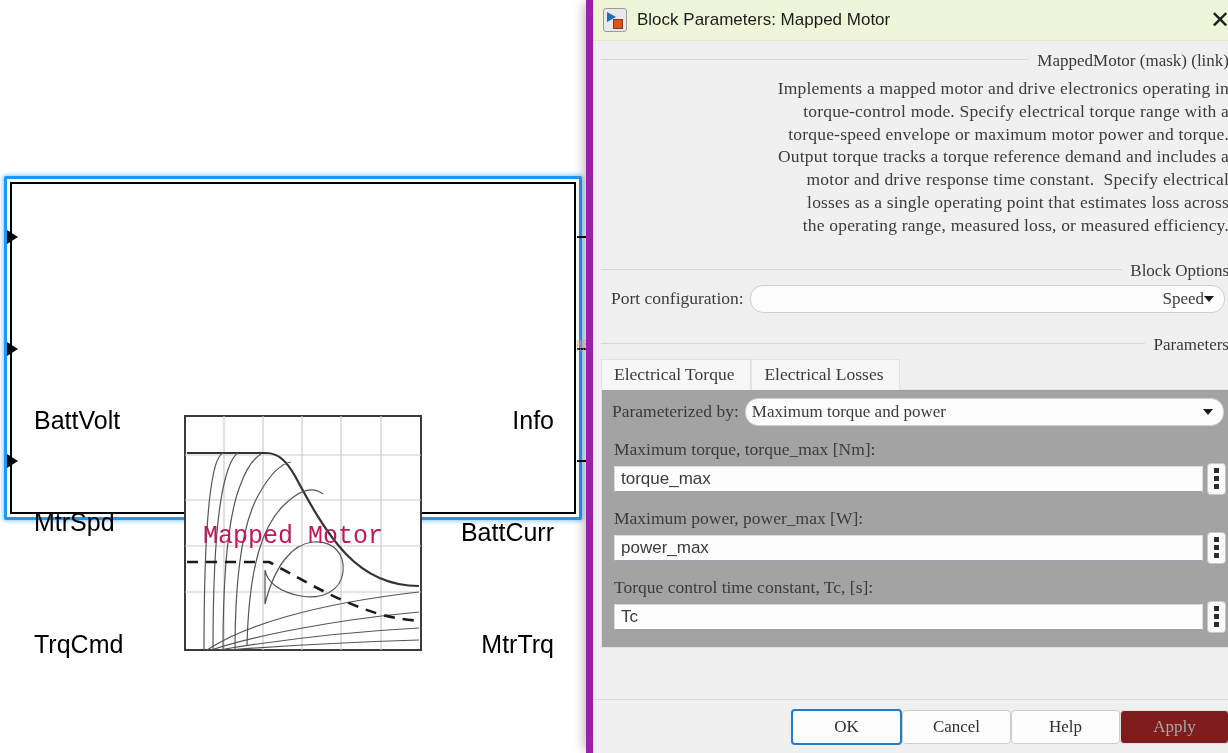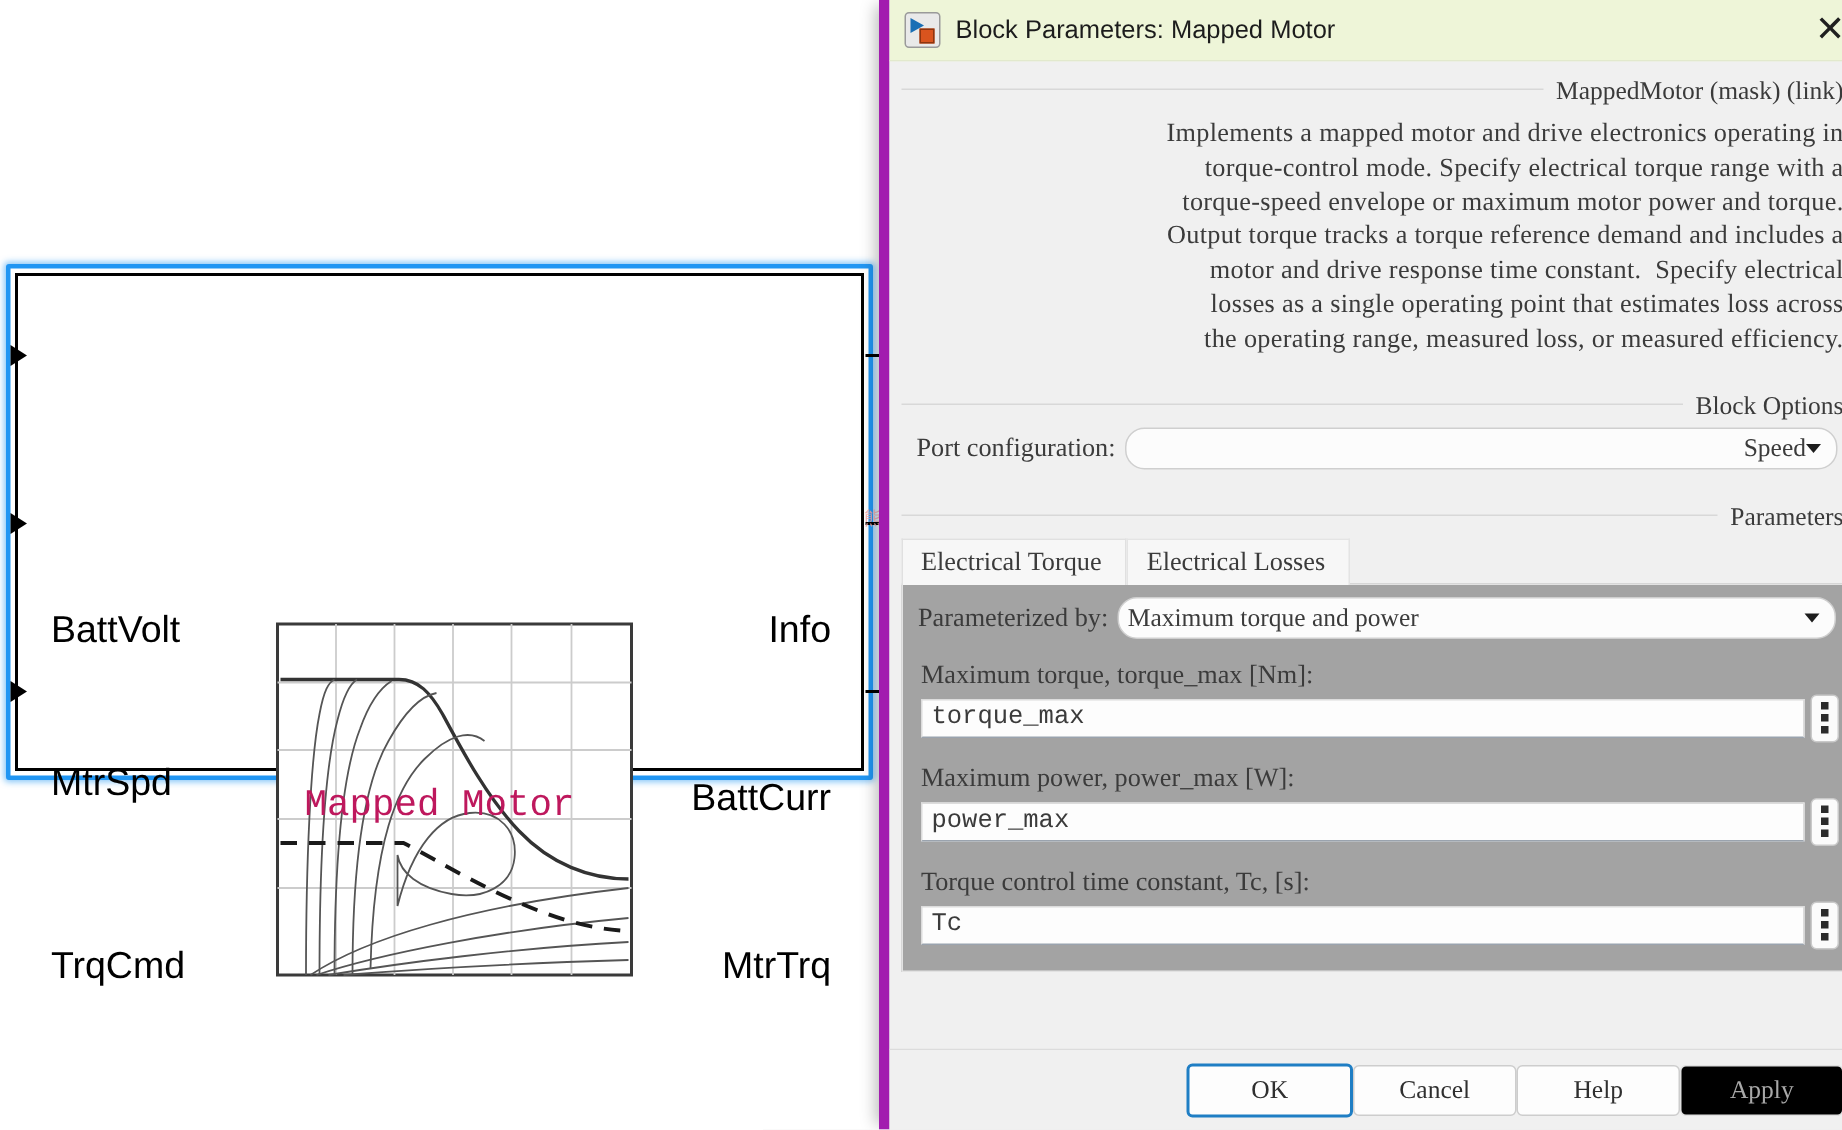--- a/index.html
+++ b/index.html
@@ -105,40 +105,40 @@
     font-family:"Liberation Serif", serif;font-size:17.5px;color:#3b3b3b;
     padding:4px 16px 5px 12px;background:#f7f7f7;border:1px solid #e4e4e4;border-bottom:none;
     position:relative;top:1px;
   }
   .tab.active{background:#f7f7f7;border-color:#e0e0e0;}
 
   .field-label{font-family:"Liberation Serif", serif;font-size:17.5px;color:#3b3b3b;padding:9px 0 3px 12px;}
   .field-row{display:flex;align-items:center;padding:0 8px 4px 12px;}
   .text-input{
     flex:1;height:26px;background:#fdfdfd;border:1px solid #dcdcdc;border-bottom:1px solid #9aa3ae;
-    font-family:Liberation Mono, monospace;font-size:17px;color:#3b3b3b;
+    font-family:Liberation Sans, sans-serif;font-size:17px;color:#3b3b3b;
     display:flex;align-items:center;padding:0 6px;box-sizing:border-box;
   }
   .dots-btn{
     width:17px;height:30px;margin-left:4px;border:1px solid #c9c9c9;border-radius:4px;background:#fbfbfb;
     display:flex;flex-direction:column;align-items:center;justify-content:center;gap:3px;
   }
   .dots-btn i{width:5px;height:5px;background:#2b2b2b;display:block;}
 
   #footer{
     flex:0 0 53px;height:53px;border-top:1px solid #dcdcdc;background:#f0f0f0;
     display:flex;align-items:center;justify-content:flex-end;gap:0;padding-right:14px;
   }
   .btn{
     min-width:107px;height:32px;border:1px solid #cdcdcd;border-radius:4px;background:#fdfdfd;
     font-family:"Liberation Serif", serif;font-size:17px;color:#2f2f2f;
     display:flex;align-items:center;justify-content:center;
   }
   .btn.primary{border:2px solid #1f7ec4;}
-  .btn.disabled{color:#a8a8a8;background:#000000;border-color:#e0e0e0;}
+  .btn.disabled{color:#a8a8a8;background:#7f1d1d;border-color:#e0e0e0;}
 
   .wm{
     position:absolute;color:#f2a6a6;font-family:"DejaVu Sans",sans-serif;
     font-size:15px;pointer-events:none;user-select:none;opacity:.85;
   }
 </style>
 </head>
 <body>
 
 <div id="canvas">

